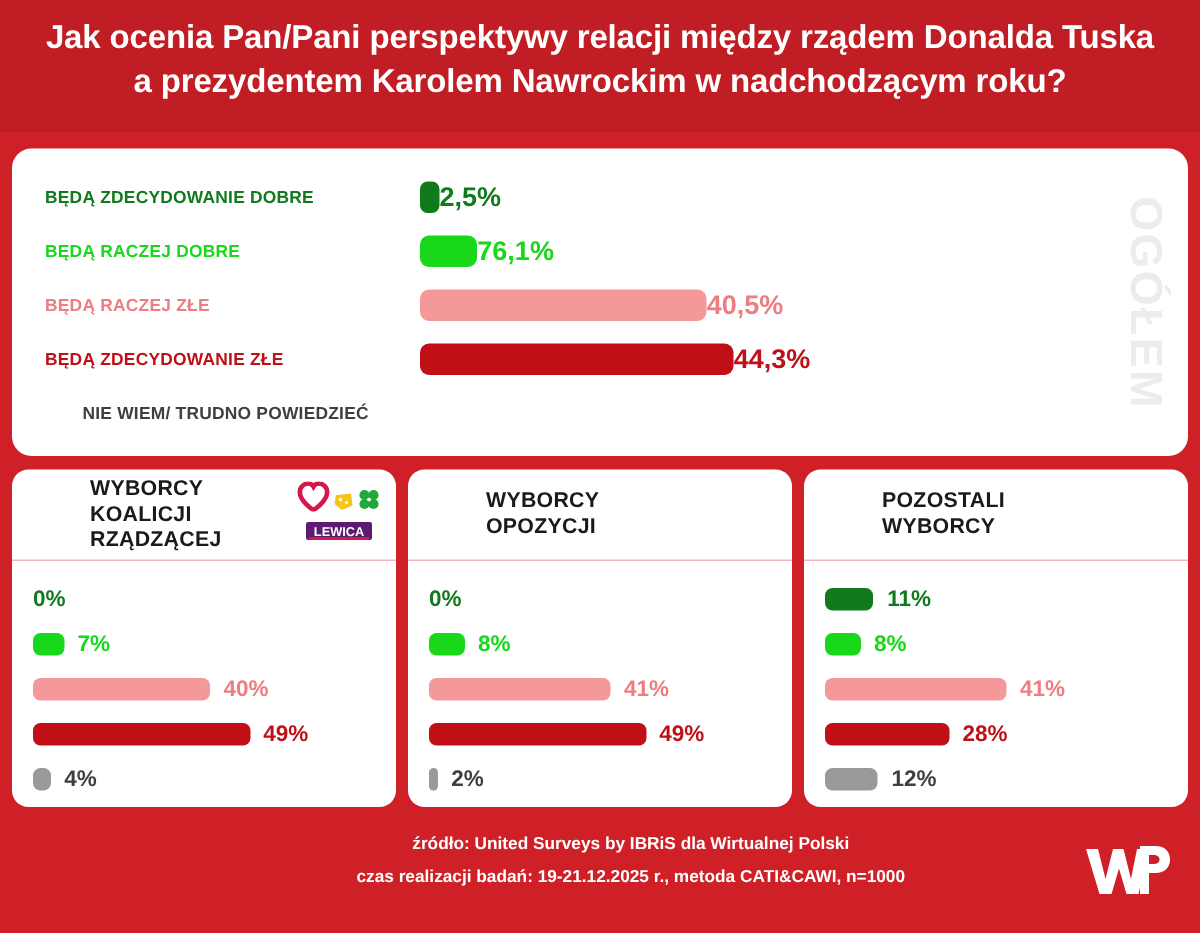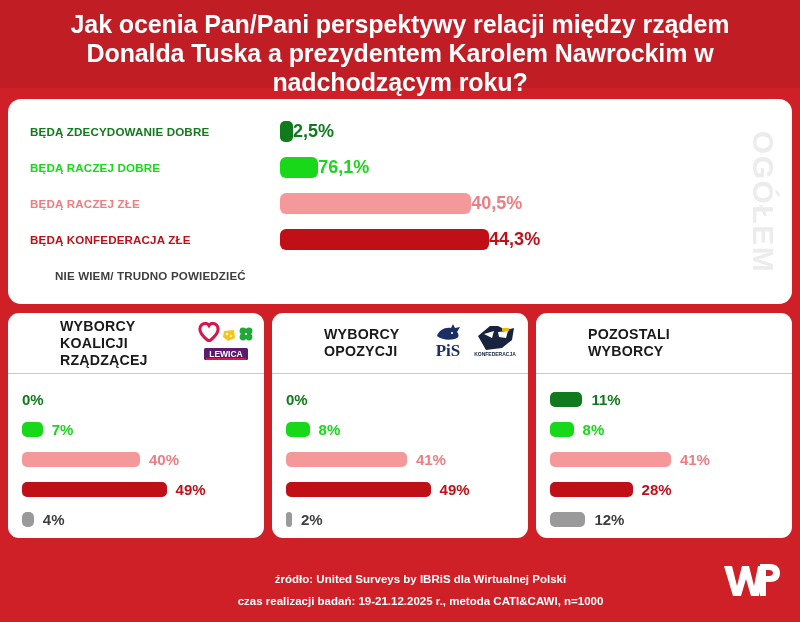--- a/index.html
+++ b/index.html
@@ -26,21 +26,21 @@
   }
 
   
   .title {
     position: absolute;
     top: 10px; left: 0;
     width: 800px;
     padding: 0 22px;
     text-align: center;
     color: #ffffff;
-    font-size: 25px;
+    font-size: 22px;
     font-weight: bold;
     line-height: 29px;
     letter-spacing: -0.1px;
   }
 
   
   .overall-card {
     position: absolute;
     top: 99px; left: 8px;
     width: 784px;
@@ -176,21 +176,21 @@
   .pval {
     font-size: 15px;
     font-weight: bold;
     margin-left: 9px;
     white-space: nowrap;
   }
 
   
   .footer {
     position: absolute;
-    left: 0; top: 568px;
+    left: 0; top: 552px;
     width: 800px;
     text-align: center;
     color: #ffffff;
     font-size: 11.5px;
     font-weight: bold;
     line-height: 22px;
     padding-left: 41px;
   }
 
   .wp-logo {
@@ -228,21 +228,21 @@
         </div>
       </div>
       <div class="orow">
         <div class="orow-label" style="color: rgb(238, 125, 129);">BĘDĄ RACZEJ ZŁE</div>
         <div class="orow-track">
           <div class="obar" style="width: 191.16px; background: rgb(244, 152, 154);"></div>
           <div class="oval" style="color: rgb(238, 125, 129);">40,5%</div>
         </div>
       </div>
       <div class="orow">
-        <div class="orow-label" style="color: rgb(192, 15, 22);">BĘDĄ KONFEDERACJA ZŁE</div>
+        <div class="orow-label" style="color: rgb(192, 15, 22);">BĘDĄ ZDECYDOWANIE ZŁE</div>
         <div class="orow-track">
           <div class="obar" style="width: 209.096px; background: rgb(192, 15, 22);"></div>
           <div class="oval" style="color: rgb(192, 15, 22);">44,3%</div>
         </div>
       </div>
       <div class="orow">
         <div class="orow-label" style="color: rgb(63, 63, 63); margin-left: 25px;">NIE WIEM/ TRUDNO POWIEDZIEĆ</div>
       </div>
     </div>
 </div>
@@ -298,34 +298,20 @@
         <div class="prow">
           <div class="pbar" style="width: 11.8px; background: rgb(154, 154, 154);"></div>
           <div class="pval" style="color: rgb(63, 63, 63);">4%</div>
         </div>
       </div>
     </div>
     <div class="panel">
       <div class="panel-head">
         <div class="panel-title">WYBORCY
 OPOZYCJI</div>
-        <div class="panel-logos">
-          <span><svg width="42" height="38" viewBox="0 0 42 38">
-              <path d="M10 14 C12 8 18 5 24 6 L26 2 L28 6 L33 5 L30 10 C32 12 32 15 30 16 C26 18 16 19 10 14 Z" fill="#1b2f63"></path>
-              <circle cx="25" cy="11" r="1.1" fill="#fff"></circle>
-              <text x="21" y="34" font-family="Liberation Serif, serif" font-size="17" font-weight="bold" fill="#1b2f63" text-anchor="middle">PiS</text>
-            </svg></span>
-          <span><svg width="46" height="38" viewBox="0 0 46 38">
-              <path d="M6 14 L18 4 L26 4 L34 8 L42 6 L40 18 L30 26 L14 28 Z" fill="#17233f"></path>
-              <path d="M12 12 L22 9 L20 16 Z" fill="#ffffff"></path>
-              <path d="M26 10 L36 9 L34 16 L27 15 Z" fill="#ffffff"></path>
-              <rect x="30" y="6" width="7" height="3" fill="#e8b70c"></rect>
-              <text x="23" y="34" font-family="Liberation Sans, sans-serif" font-size="5" font-weight="bold" fill="#17233f" text-anchor="middle">KONFEDERACJA</text>
-            </svg></span>
-        </div>
       </div>
       <div class="panel-rows">
         <div class="prow">
           <div class="pval" style="color: rgb(17, 122, 28); margin-left: 0px;">0%</div>
         </div>
         <div class="prow">
           <div class="pbar" style="width: 23.6px; background: rgb(24, 216, 25);"></div>
           <div class="pval" style="color: rgb(24, 216, 25);">8%</div>
         </div>
         <div class="prow">

